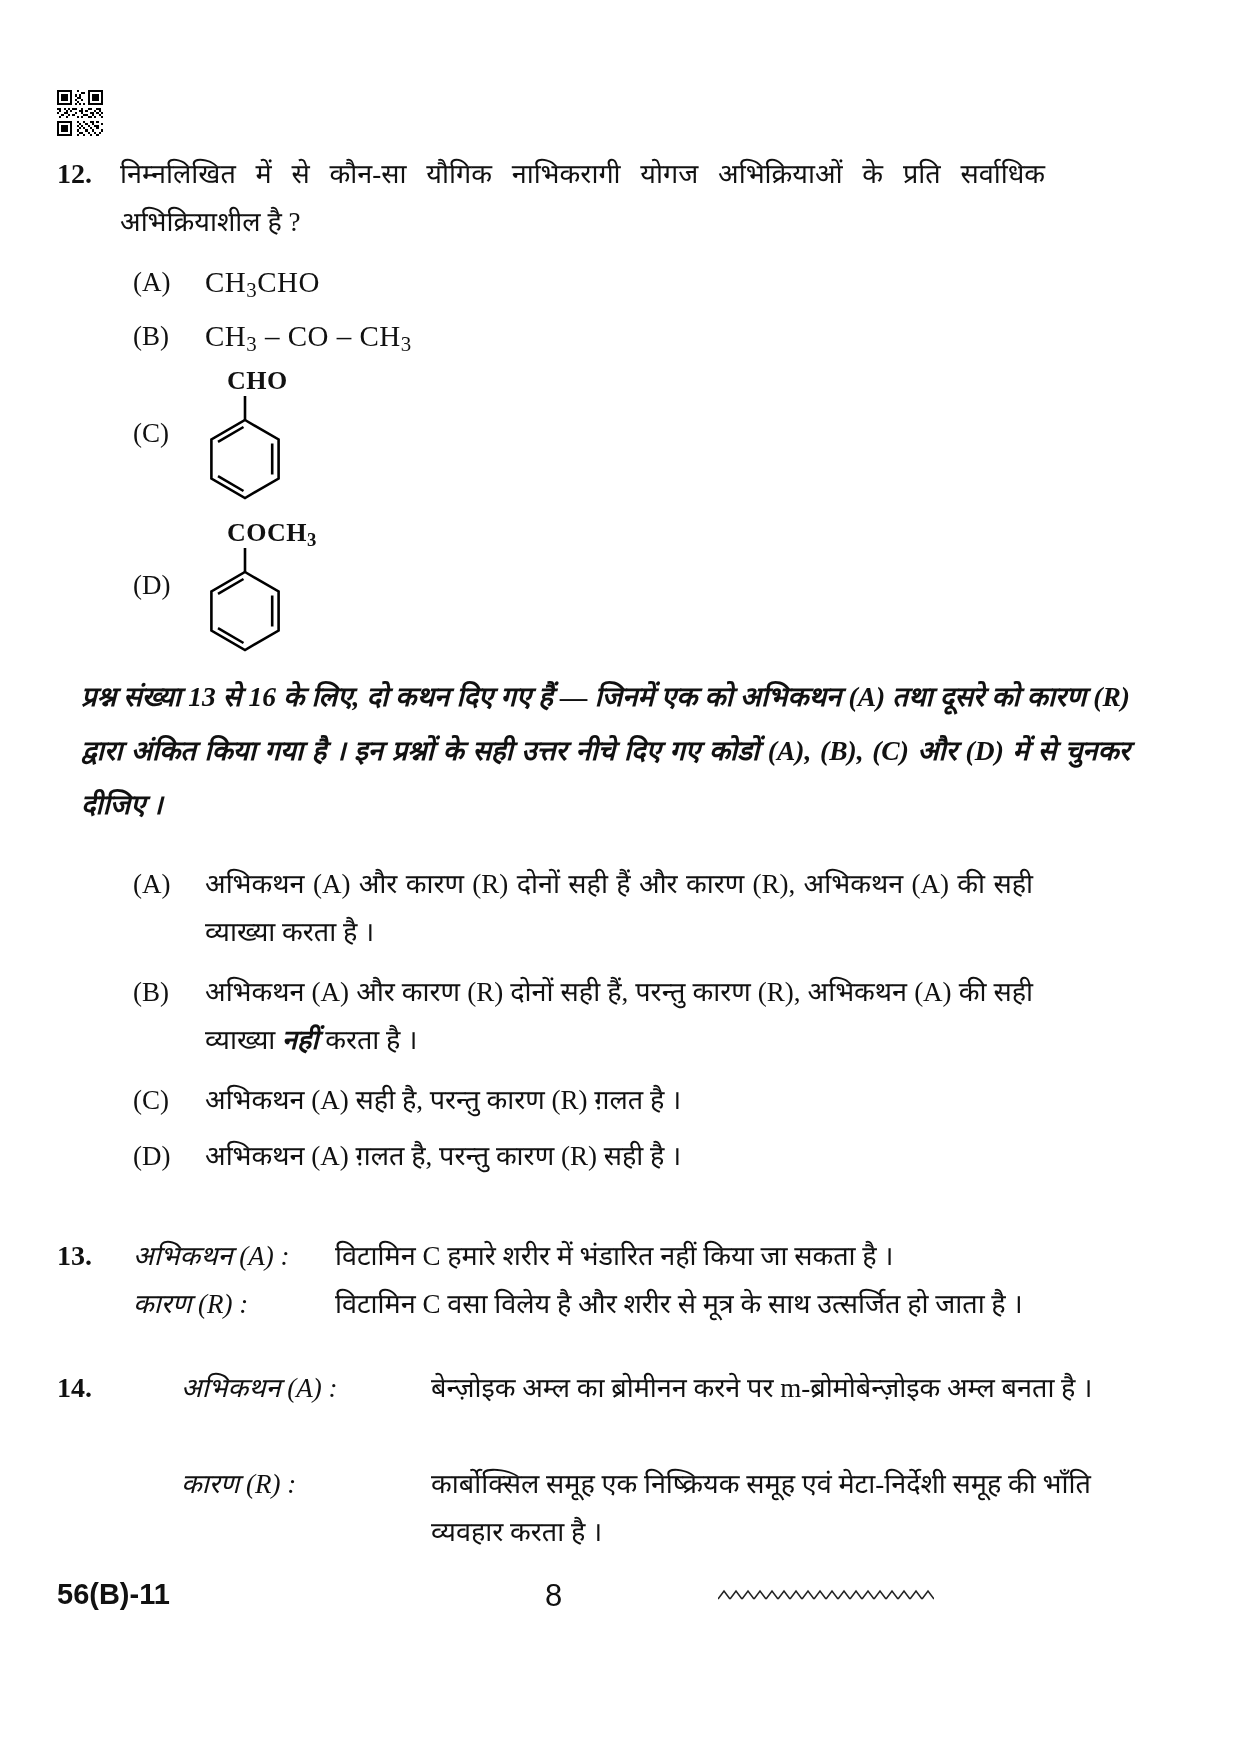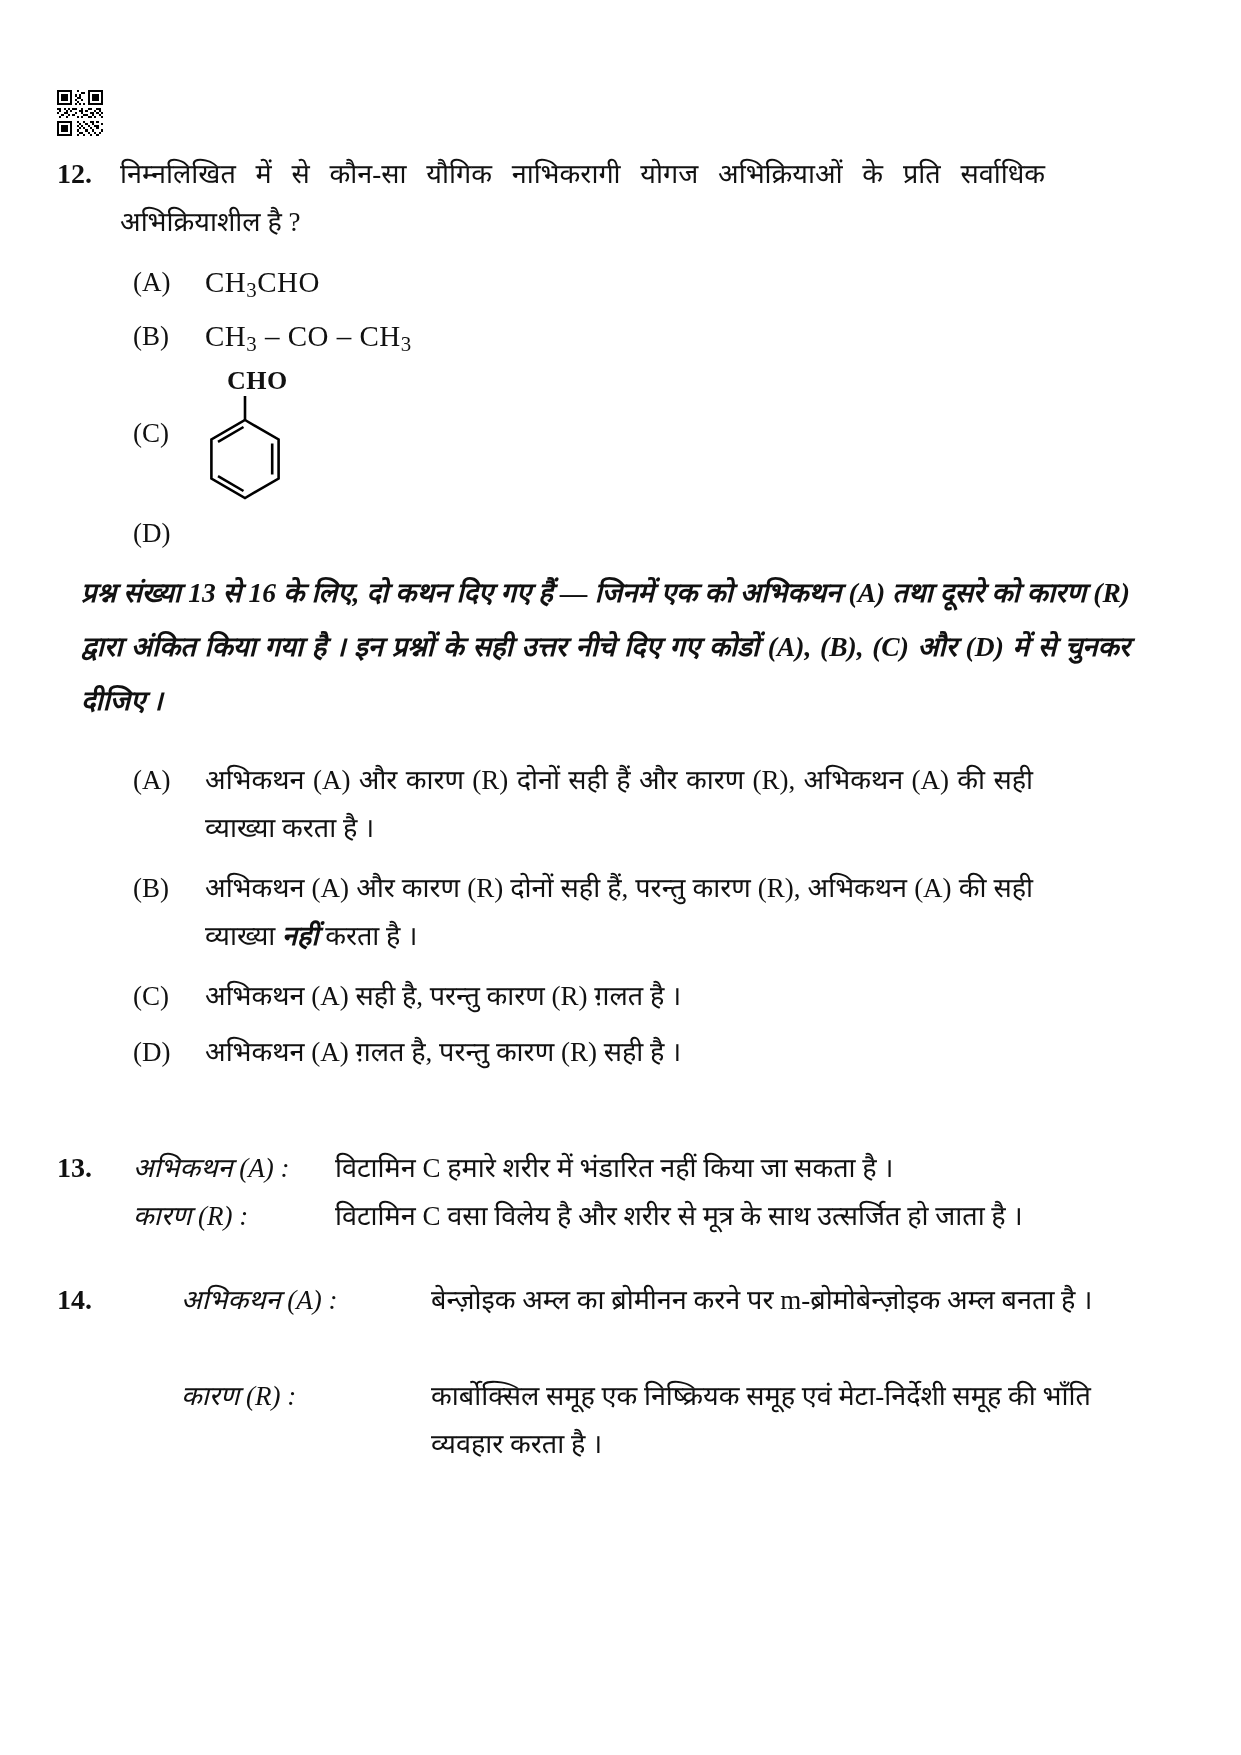--- a/index.html
+++ b/index.html
@@ -45,21 +45,21 @@
   .code-text { font-size:27px; line-height:48px; width:828px; text-align:justify; }
   .emph { font-weight:bold; font-style:italic;margin-top:36px; }
 
   
   .ar-q { display:grid; grid-template-columns:76px 202px 700px; }
   .ar-q .num { font-weight:bold; font-size:28px; line-height:48px; }
   .ar-label { font-style:italic; font-size:27px; line-height:48px; }
   .ar-text { font-size:27px; line-height:48px; }
   .ar-reason-label { grid-column:2; font-style:italic; font-size:27px; line-height:48px; }
   .ar-reason-text { grid-column:3; font-size:27px; line-height:48px; }
-  .q13 { margin-top:68px; }
+  .q13 { margin-top:52px; }
   .q14 { margin-top:36px;gap:48px; }
 
   
   .footer { position:absolute; left:0; top:1578px; width:1241px; height:40px; }
   .paper-code {
     position:absolute; left:57px; top:0;
     font-family:"Liberation Sans","DejaVu Sans",sans-serif;
     font-weight:bold; font-size:29px;
   }
   .page-num {
@@ -195,20 +195,32 @@
             <line x1="67.2" y1="47.5" x2="67.2" y2="78.5"></line>
             <line x1="13" y1="80.2" x2="38.5" y2="95"></line>
           </g>
         </svg>
       </div>
     </div>
 
     
     <div class="opt-row struct-row" style="margin-top:18px;">
       <span class="opt-label">(D)</span>
+      <div class="struct-box">
+        <div class="struct-label"><span>COCH</span><sub>3</sub></div>
+        <svg class="benzene" width="80" height="104" viewBox="0 0 80 104">
+          <g stroke="#000" stroke-width="2.6" fill="none">
+            <line x1="40" y1="0" x2="40" y2="24"></line>
+            <polygon points="40,24 73.6,43.5 73.6,82.5 40,102 6.4,82.5 6.4,43.5"></polygon>
+            <line x1="38.5" y1="31" x2="13" y2="45.8"></line>
+            <line x1="67.2" y1="47.5" x2="67.2" y2="78.5"></line>
+            <line x1="13" y1="80.2" x2="38.5" y2="95"></line>
+          </g>
+        </svg>
+      </div>
     </div>
 
     
     <div class="instructions">प्रश्न संख्या 13 से 16 के लिए, दो कथन दिए गए हैं — जिनमें एक को अभिकथन (A) तथा दूसरे को कारण (R) द्वारा अंकित किया गया है । इन प्रश्नों के सही उत्तर नीचे दिए गए कोडों (A), (B), (C) और (D) में से चुनकर दीजिए ।</div>
 
     
     <div class="codes">
       <div class="code-row">
         <span class="code-label">(A)</span>
         <span class="code-text">अभिकथन (A) और कारण (R) दोनों सही हैं और कारण (R), अभिकथन (A) की सही व्याख्या करता है ।</span>
@@ -240,13 +252,25 @@
     <div class="ar-q q14">
       <div class="num">14.</div>
       <div class="ar-label">अभिकथन (A) :</div>
       <div class="ar-text">बेन्ज़ोइक अम्ल का ब्रोमीनन करने पर m-ब्रोमोबेन्ज़ोइक अम्ल बनता है ।</div>
       <div class="ar-reason-label">कारण (R) :</div>
       <div class="ar-reason-text">कार्बोक्सिल समूह एक निष्क्रियक समूह एवं मेटा-निर्देशी समूह की भाँति व्यवहार करता है ।</div>
     </div>
 
   </div>
 
+  <div class="footer">
+    <span class="paper-code">56(B)-11</span>
+    <span class="page-num">8</span>
+    <svg class="squiggle" width="216" height="14">
+      <defs>
+        <pattern id="zz" width="12" height="14" patternUnits="userSpaceOnUse">
+          <path d="M0,11 L6,3 L12,11" fill="none" stroke="#222" stroke-width="1.6"></path>
+        </pattern>
+      </defs>
+      <rect width="216" height="14" fill="url(#zz)"></rect>
+    </svg>
+  </div>
 </div>
 
 </body></html>

